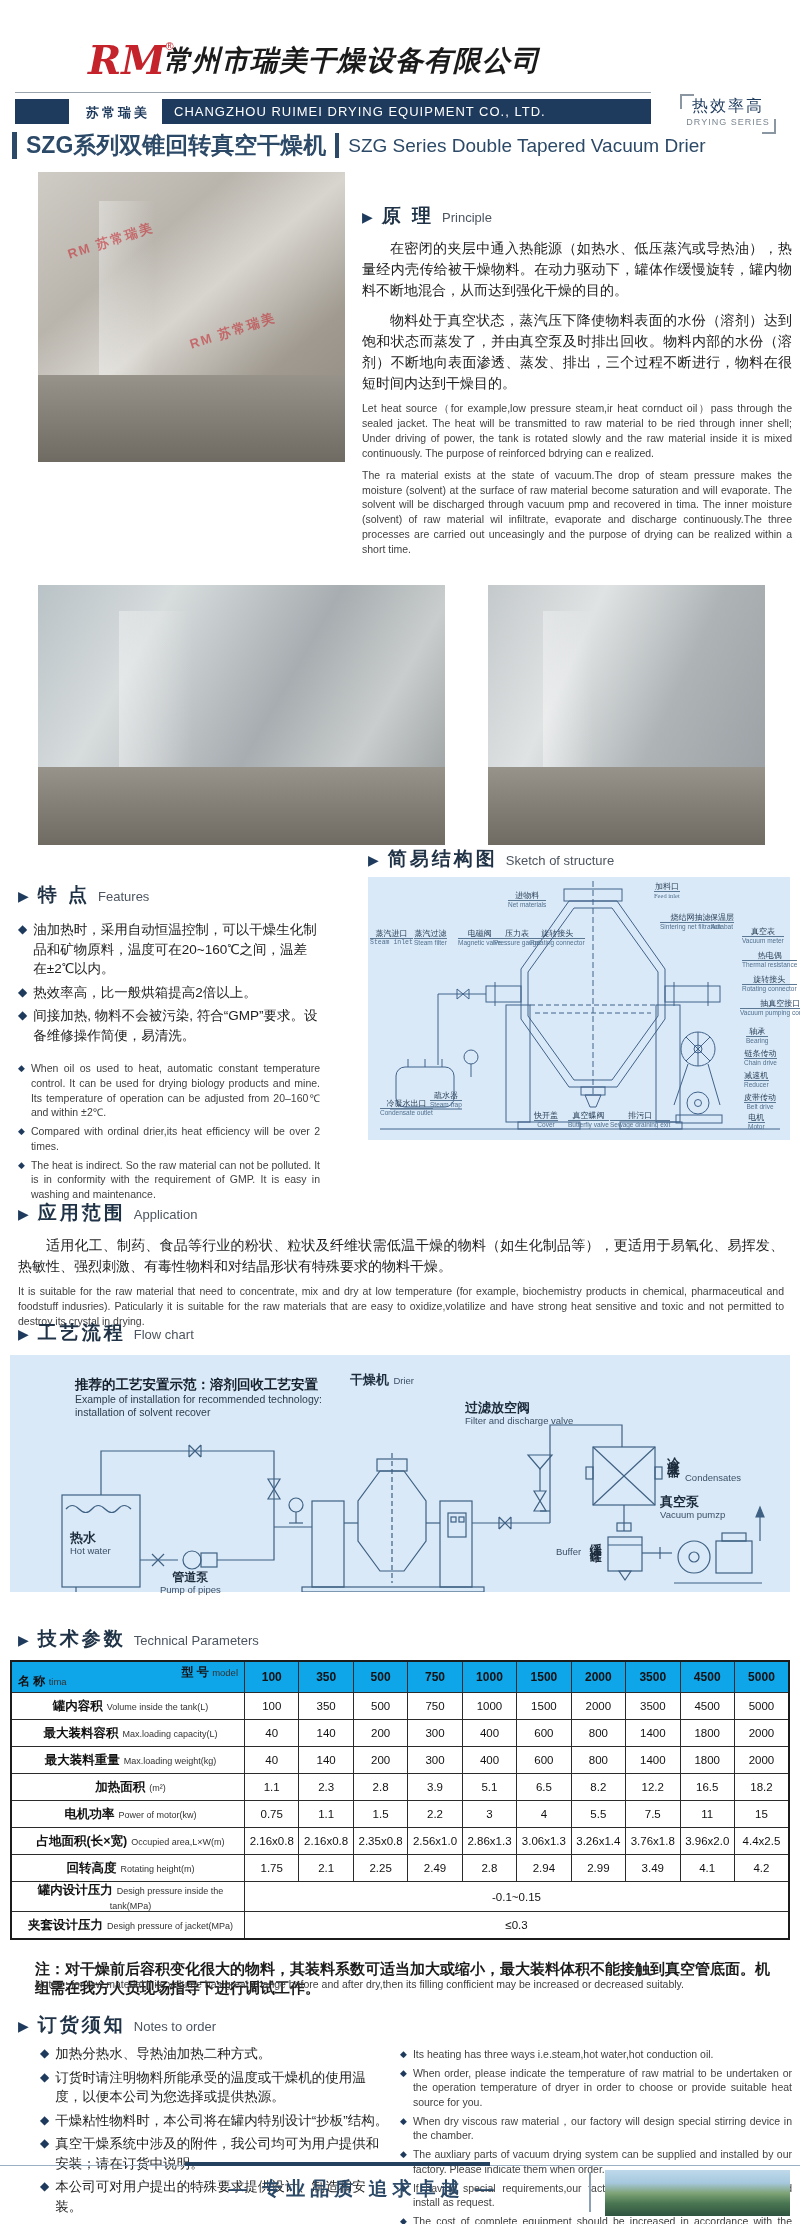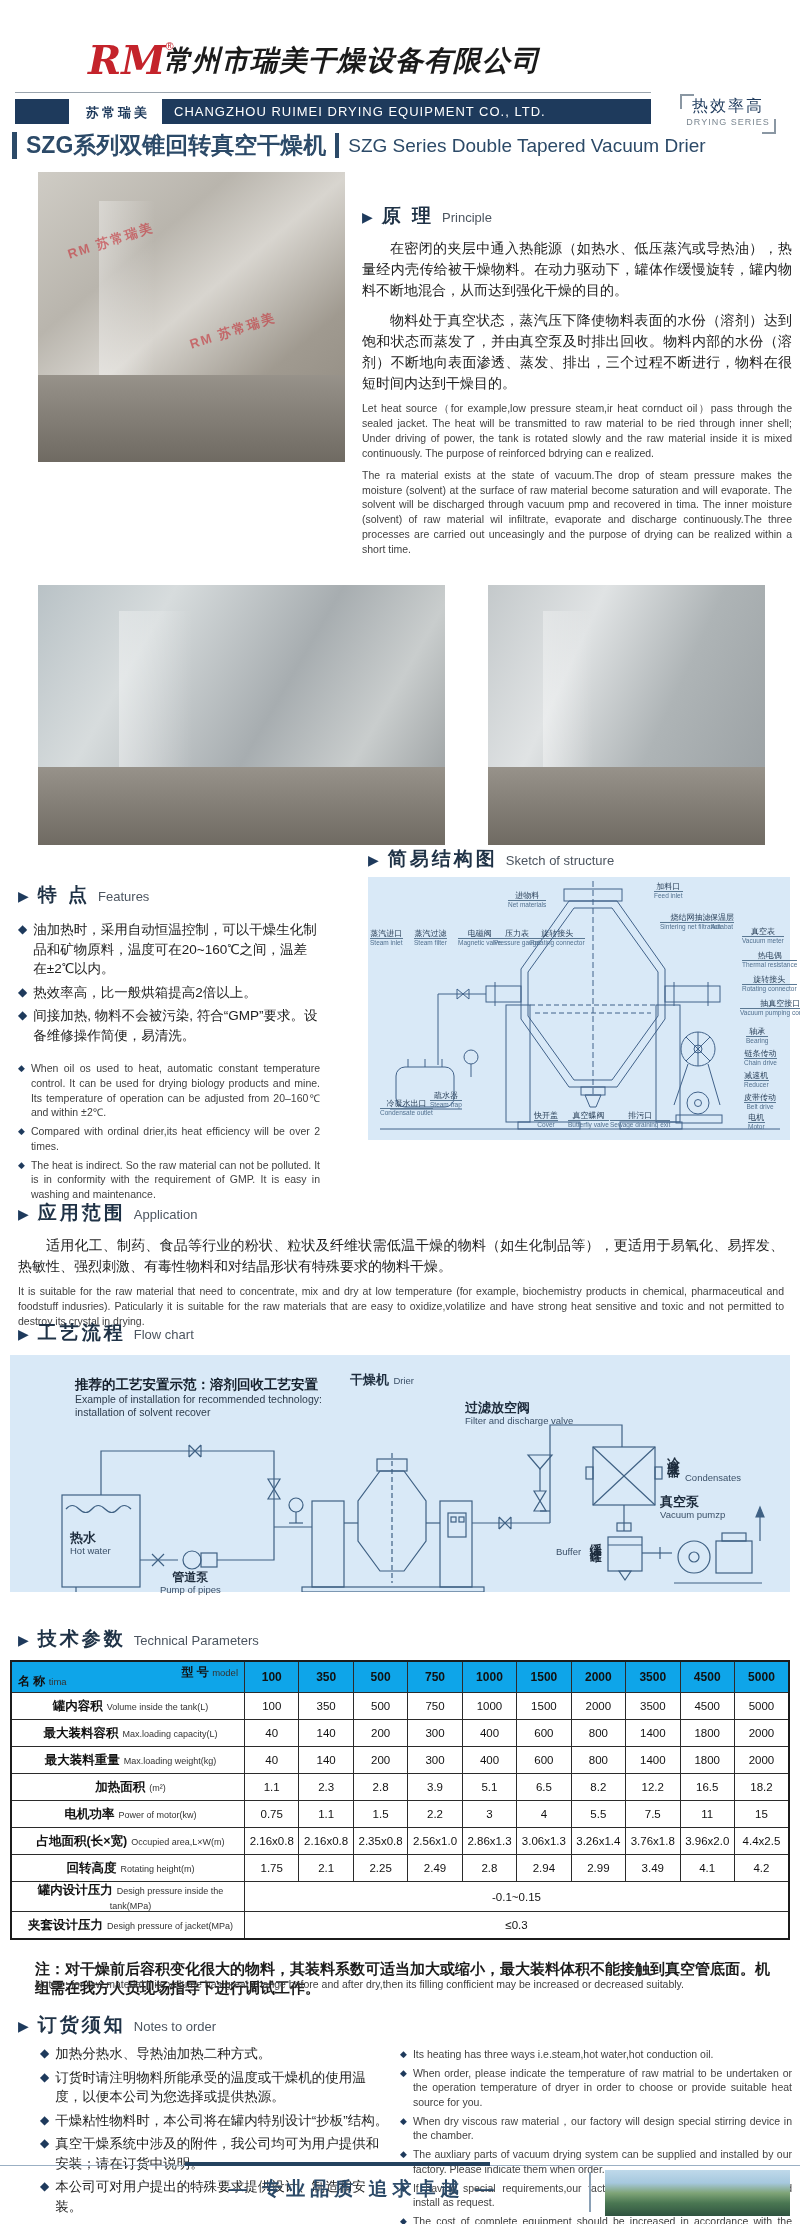--- a/index.html
+++ b/index.html
@@ -267,21 +267,21 @@
         <line x1="318" y1="160" x2="342" y2="184"></line>
         <line x1="342" y1="160" x2="318" y2="184"></line>
         <line x1="330" y1="155" x2="330" y2="189"></line>
         <polyline points="320,187 306,228"></polyline>
         <polyline points="340,187 352,228"></polyline>
         <circle cx="330" cy="226" r="11"></circle>
         <circle cx="330" cy="226" r="3.5"></circle>
         <rect x="308" y="238" width="46" height="8"></rect>
       </g>
     </svg>
-  <div class="dlab" style="left: 2px; top: 52px;">
+  <div class="dlab" style="left: 2px; top: 52px; font-family: Liberation Mono, monospace;">
         <span class="lc">蒸汽进口</span>
         <span class="le">Steam inlet</span>
       </div>
       <div class="dlab" style="left: 46px; top: 52px;">
         <span class="lc">蒸汽过滤</span>
         <span class="le">Steam filter</span>
       </div>
       <div class="dlab" style="left: 90px; top: 52px;">
         <span class="lc">电磁阀</span>
         <span class="le">Magnetic valve</span>
@@ -291,21 +291,21 @@
         <span class="le">Pressure gauge</span>
       </div>
       <div class="dlab" style="left: 162px; top: 52px;">
         <span class="lc">旋转接头</span>
         <span class="le">Rotating connector</span>
       </div>
       <div class="dlab" style="left: 140px; top: 14px;">
         <span class="lc">进物料</span>
         <span class="le">Net materials</span>
       </div>
-      <div class="dlab" style="left: 286px; top: 5px;">
+      <div class="dlab" style="left: 286px; top: 5px; font-family: Liberation Serif, serif;">
         <span class="lc">加料口</span>
         <span class="le">Feed inlet</span>
       </div>
       <div class="dlab" style="left: 292px; top: 36px;">
         <span class="lc">烧结网抽滤</span>
         <span class="le">Sintering net filtration</span>
       </div>
       <div class="dlab" style="left: 342px; top: 36px;">
         <span class="lc">保温层</span>
         <span class="le">Adiabat</span>

